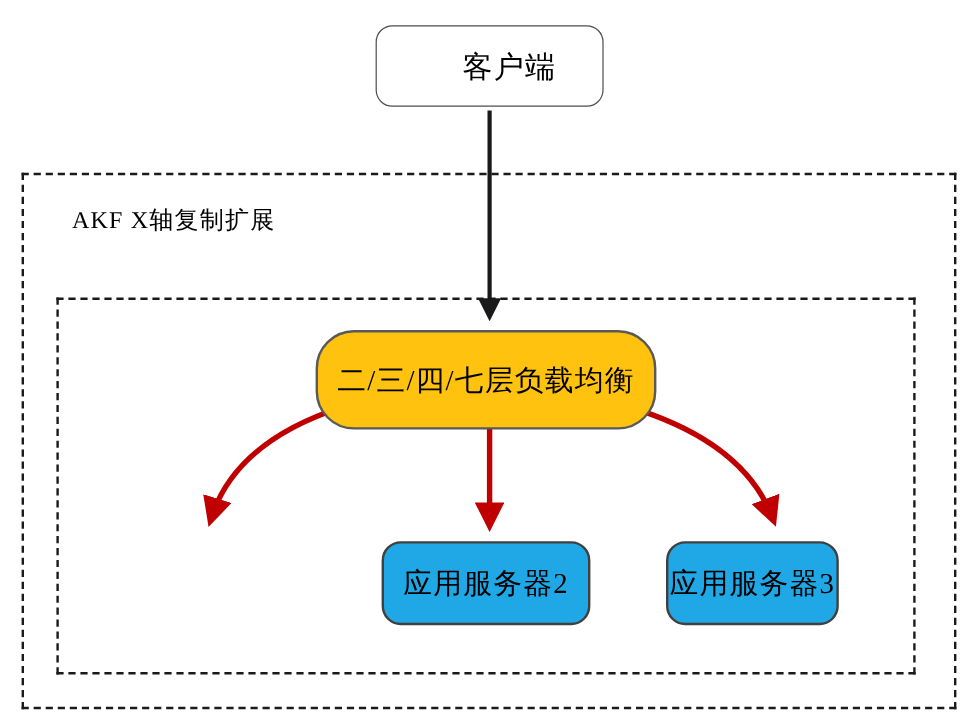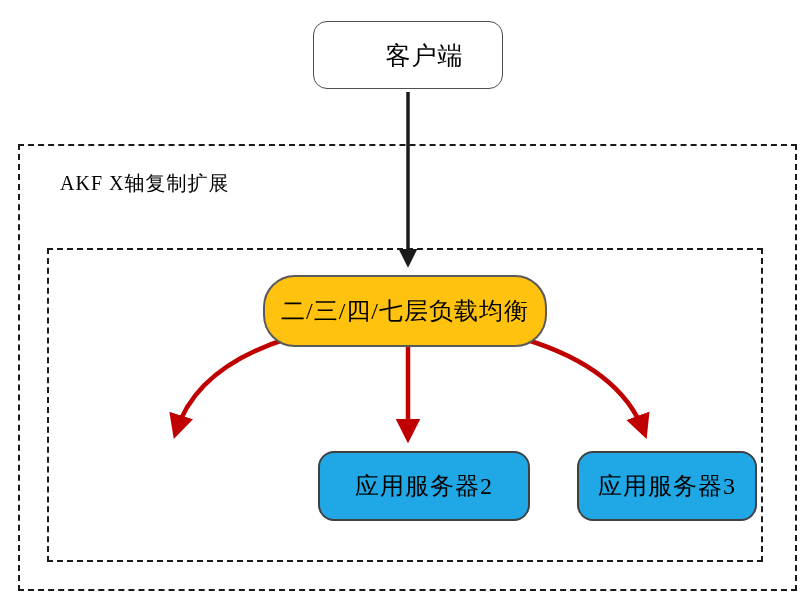--- a/index.html
+++ b/index.html
@@ -48,34 +48,34 @@
     font-size:20px;
     letter-spacing:1px;
   }
   .inner-group{
     position:absolute;
     left:47px;top:248px;width:716px;height:314px;
     box-sizing:border-box;
     border:2px dashed #1a1a1a;
   }
   .lb-node{
-    left:263px;top:275px;width:284px;height:72px;
+    left:263px;top:275px;width:284px;height:83px;
     background:var(--lb-fill);
     border:2px solid #595959;
     border-radius:32px;
   }
   .server-node{
     top:451px;height:70px;
     background:var(--server-fill);
     border:2px solid #404040;
     border-radius:16px;
   }
   .server-1{left:85px;width:180px;}
-  .server-2{left:318px;width:212px;}
-  .server-3{left:577px;width:180px;}
+  .server-2{left:318px;width:174px;}
+  .server-3{left:555px;width:144px;}
   .arrow-layer{
     position:absolute;left:0;top:0;width:807px;height:604px;
     pointer-events:none;
   }
   .arrow-black-stroke{stroke:var(--arrow-black);fill:none;stroke-width:3.5;}
   .arrow-red-stroke{stroke:var(--arrow-red);fill:none;stroke-width:4.5;}
   .head-black{fill:var(--arrow-black);}
   .head-red{fill:var(--arrow-red);}
 </style>
 </head>

